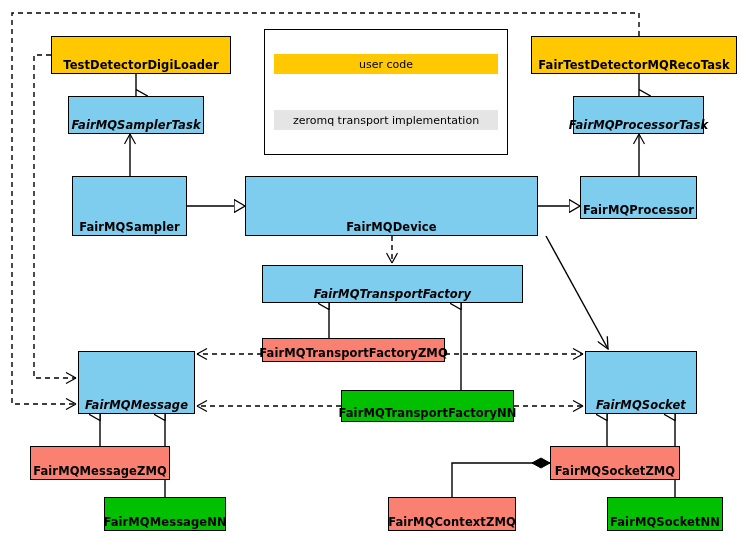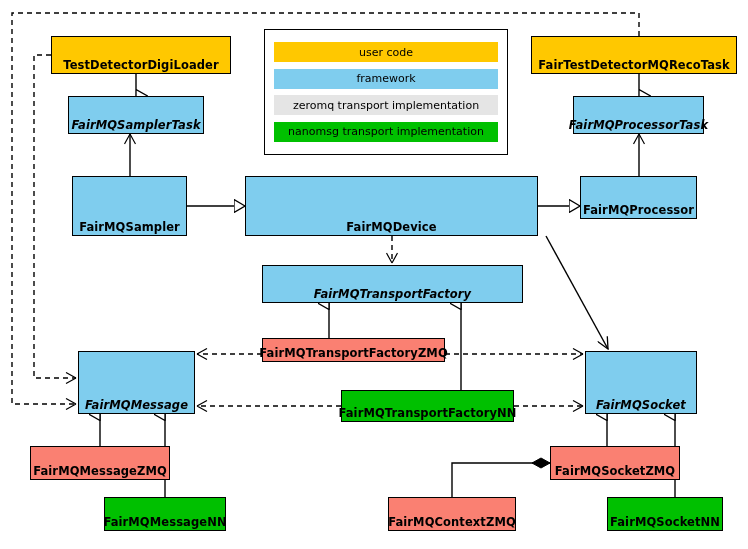--- a/index.html
+++ b/index.html
@@ -18,21 +18,21 @@
   }
   .node.abstract{font-style:italic;}
   .c-user{background:#FFC800;}
   .c-framework{background:#7FCDEE;}
   .c-zeromq{background:#FA8072;}
   .c-nanomsg{background:#00C000;}
 
   #legend{
     position:absolute;left:264px;top:29px;width:244px;height:126px;
     background:#ffffff;border:1.4px solid #000;box-sizing:border-box;
-    padding:12px 9px;display:flex;flex-direction:column;justify-content:space-between;
+    padding:24px 9px;display:flex;flex-direction:column;justify-content:space-between;
   }
   .legend-row{
     height:20px;display:flex;align-items:center;justify-content:center;
     font-size:11px;font-weight:normal;color:#000;box-sizing:border-box;
   }
 </style>
 </head>
 <body>
 
 <div id="canvas">
@@ -99,28 +99,22 @@
       <line x1="675" y1="497" x2="675" y2="414" marker-end="url(#triUp)"></line>
 
       <path d="M452,497 L452,463 L550,463" marker-end="url(#diamond)"></path>
     </g>
   </svg>
 
   <div id="legend">
     <div class="legend-row" style="background:#FFC800;">
       <span>user code</span>
     </div>
-    <div class="legend-row" style="background:#7FCDEE;">
-      <span>framework</span>
-    </div>
     <div class="legend-row" style="background:#e5e5e5;">
       <span>zeromq transport implementation</span>
-    </div>
-    <div class="legend-row" style="background:#00C000;">
-      <span>nanomsg transport implementation</span>
     </div>
   </div>
 
   <div id="nodes-layer">
       <div class="node c-user" style="left: 51px; top: 36px; width: 180px; height: 38px;">
         <span>TestDetectorDigiLoader</span>
       </div>
       <div class="node c-framework abstract" style="left: 68px; top: 96px; width: 136px; height: 38px;">
         <span>FairMQSamplerTask</span>
       </div>

